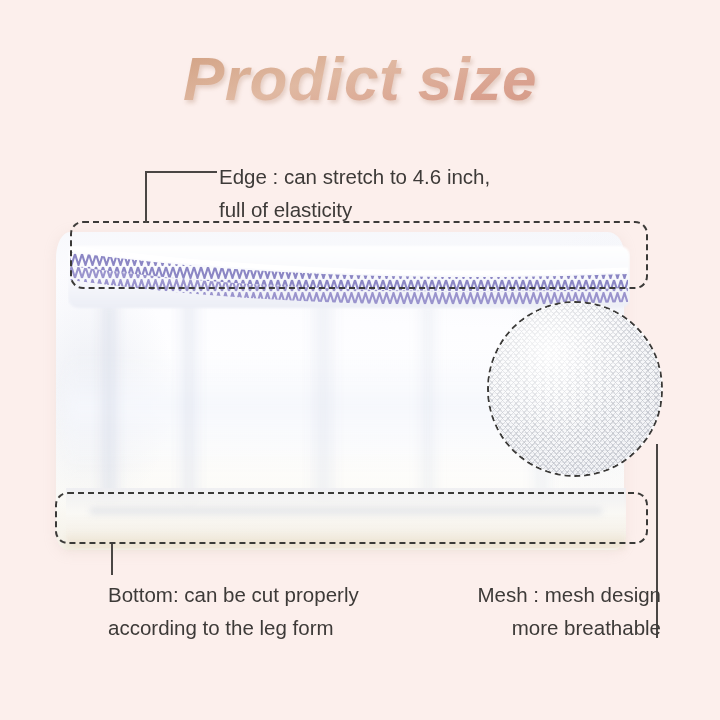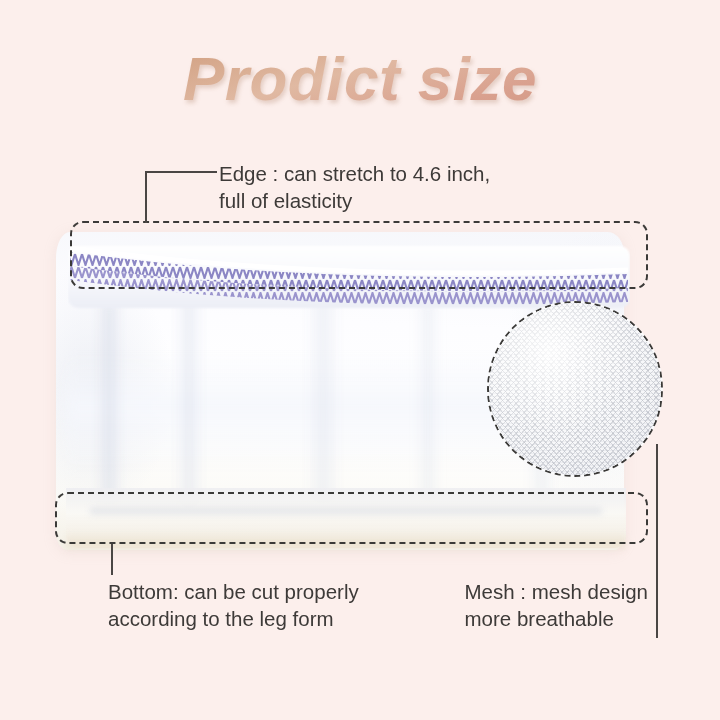--- a/index.html
+++ b/index.html
@@ -194,27 +194,27 @@
   #leader-edge-v   { left: 145px; top: 172px; height: 51px; }
   #leader-edge-h   { left: 145px; top: 171px; width: 72px; }
   #leader-bottom-v { left: 111px; top: 544px; height: 31px; }
   #leader-mesh-v   { left: 656px; top: 444px; height: 194px; }
 
   
   .annotation {
     position: absolute;
     color: #3d3a38;
     font-size: 20.5px;
-    line-height: 27px;
+    line-height: 33px;
     font-weight: 500;
     white-space: pre-line;
   }
   #anno-edge   { left: 219px; top: 160px; }
   #anno-bottom { left: 102px; top: 578px; margin-left: 6px; }
-  #anno-mesh   { right: 72px; top: 578px; }
+  #anno-mesh   { right: 59px; top: 578px; text-align: right; }
 </style>
 </head>
 <body>
 
 <div id="infographic" style="background: rgb(252, 239, 236);">
 
   <div id="title">Prodict size</div>
 
   <div id="product-photo">
 

